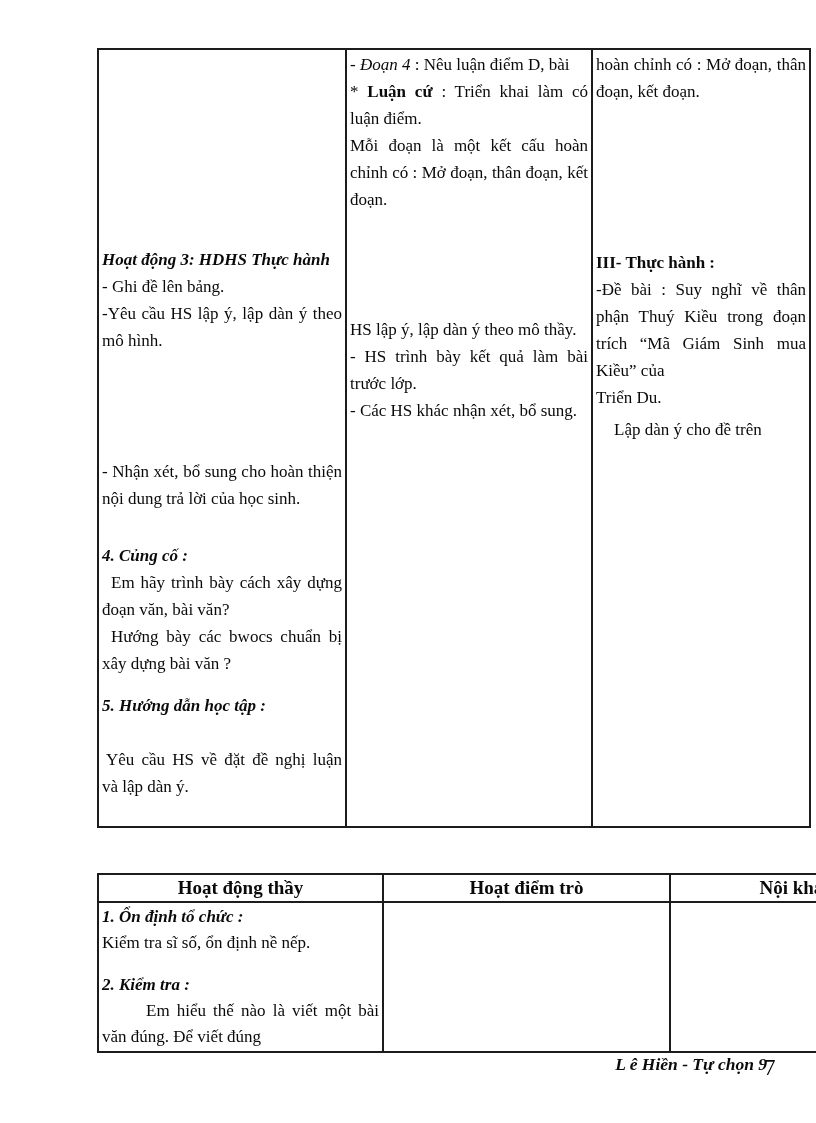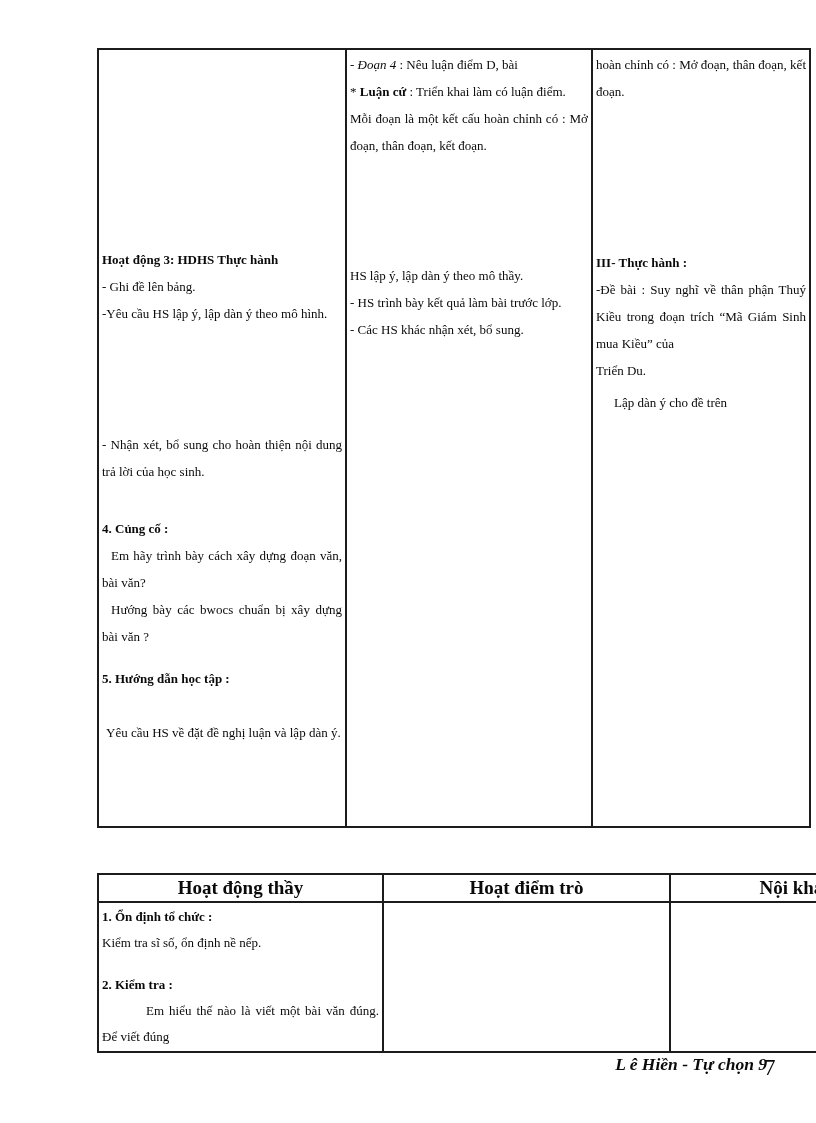--- a/index.html
+++ b/index.html
@@ -19,26 +19,26 @@
     table-layout: fixed;
   }
   table.grid td {
     border: 2px solid #1c1c1c;
     vertical-align: top;
     padding: 1px 3px;
     overflow: hidden;
   }
   p {
     margin: 0;
-    font-size: 13px;
+    font-size: 17px;
     line-height: 27px;
     text-align: justify;
     hyphens: none;
   }
-  .bi { font-weight: bold; }
+  .bi { font-weight: bold; font-style: italic; }
   .b  { font-weight: bold; }
   .i  { font-style: italic; }
 
   
   #lesson-table { left: 97px; top: 48px; width: 688px; height: 778px; }
   #lesson-table td { height: 774px; }
   .t1-c1 { width: 240px; }
   .t1-c2 { width: 238px; }
   .t1-c3 { width: 210px; }
 

